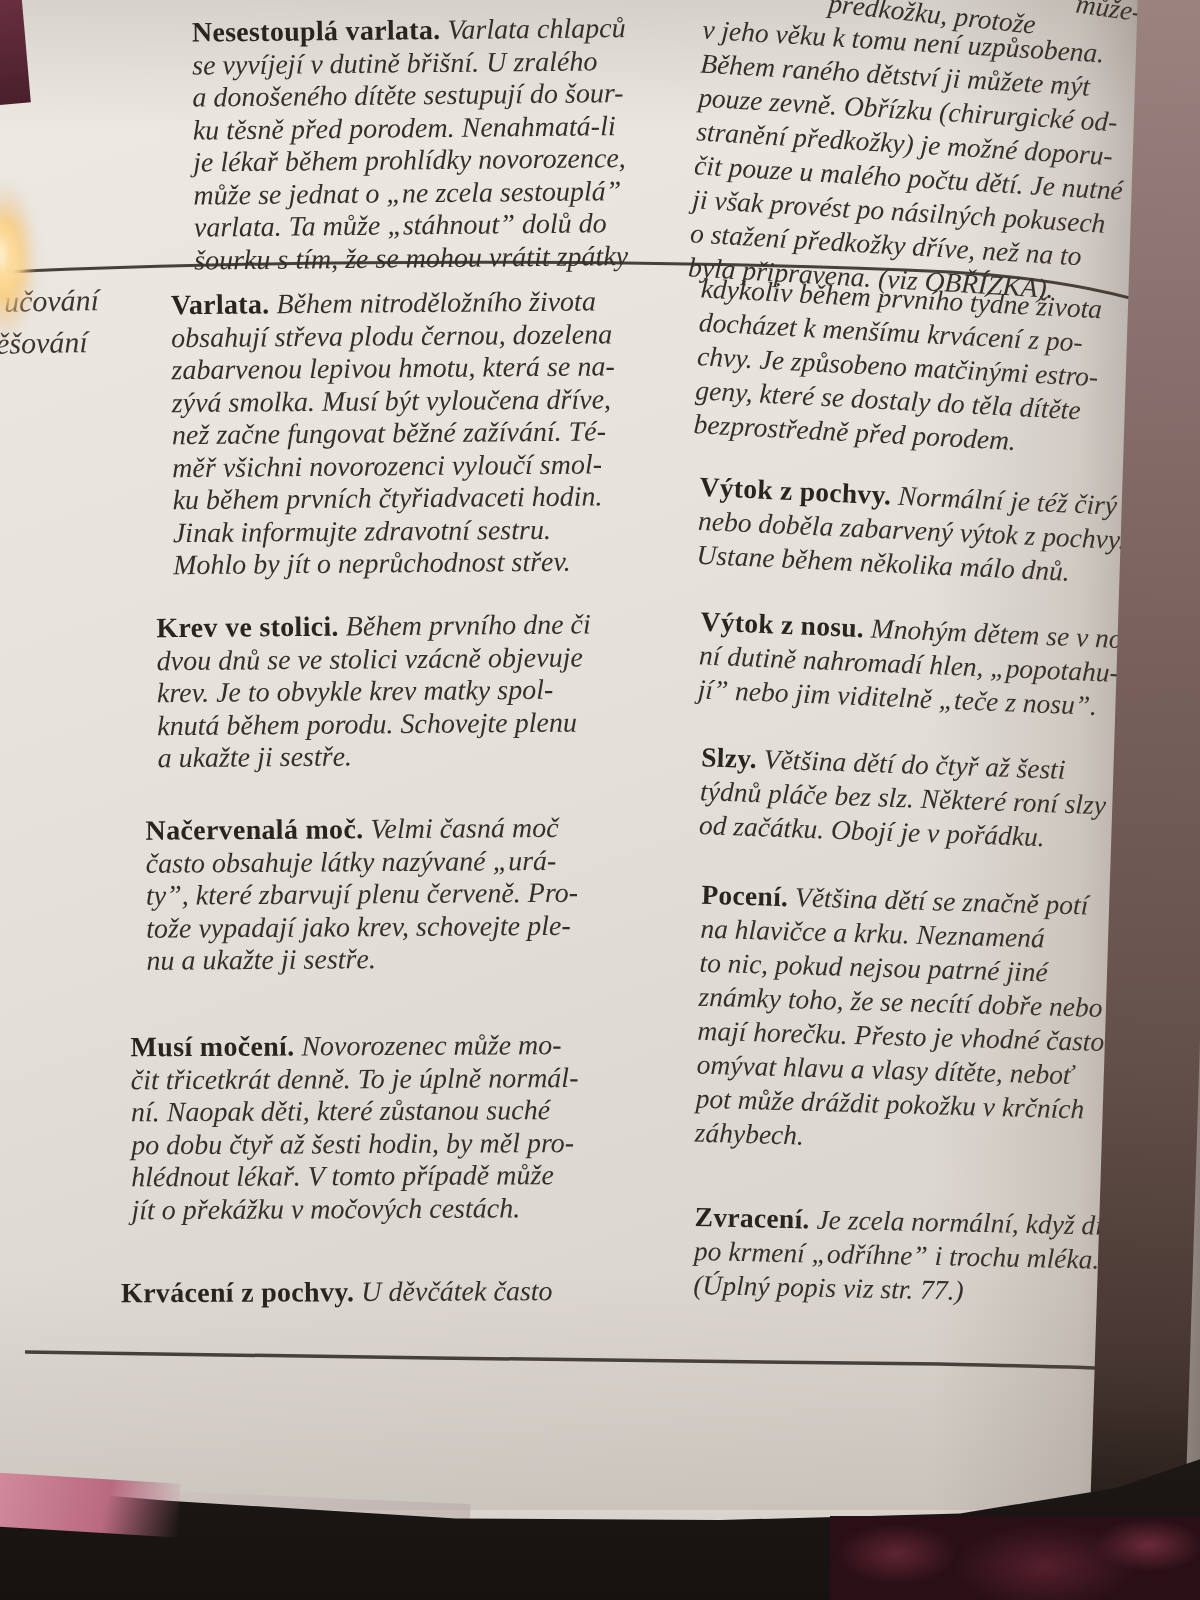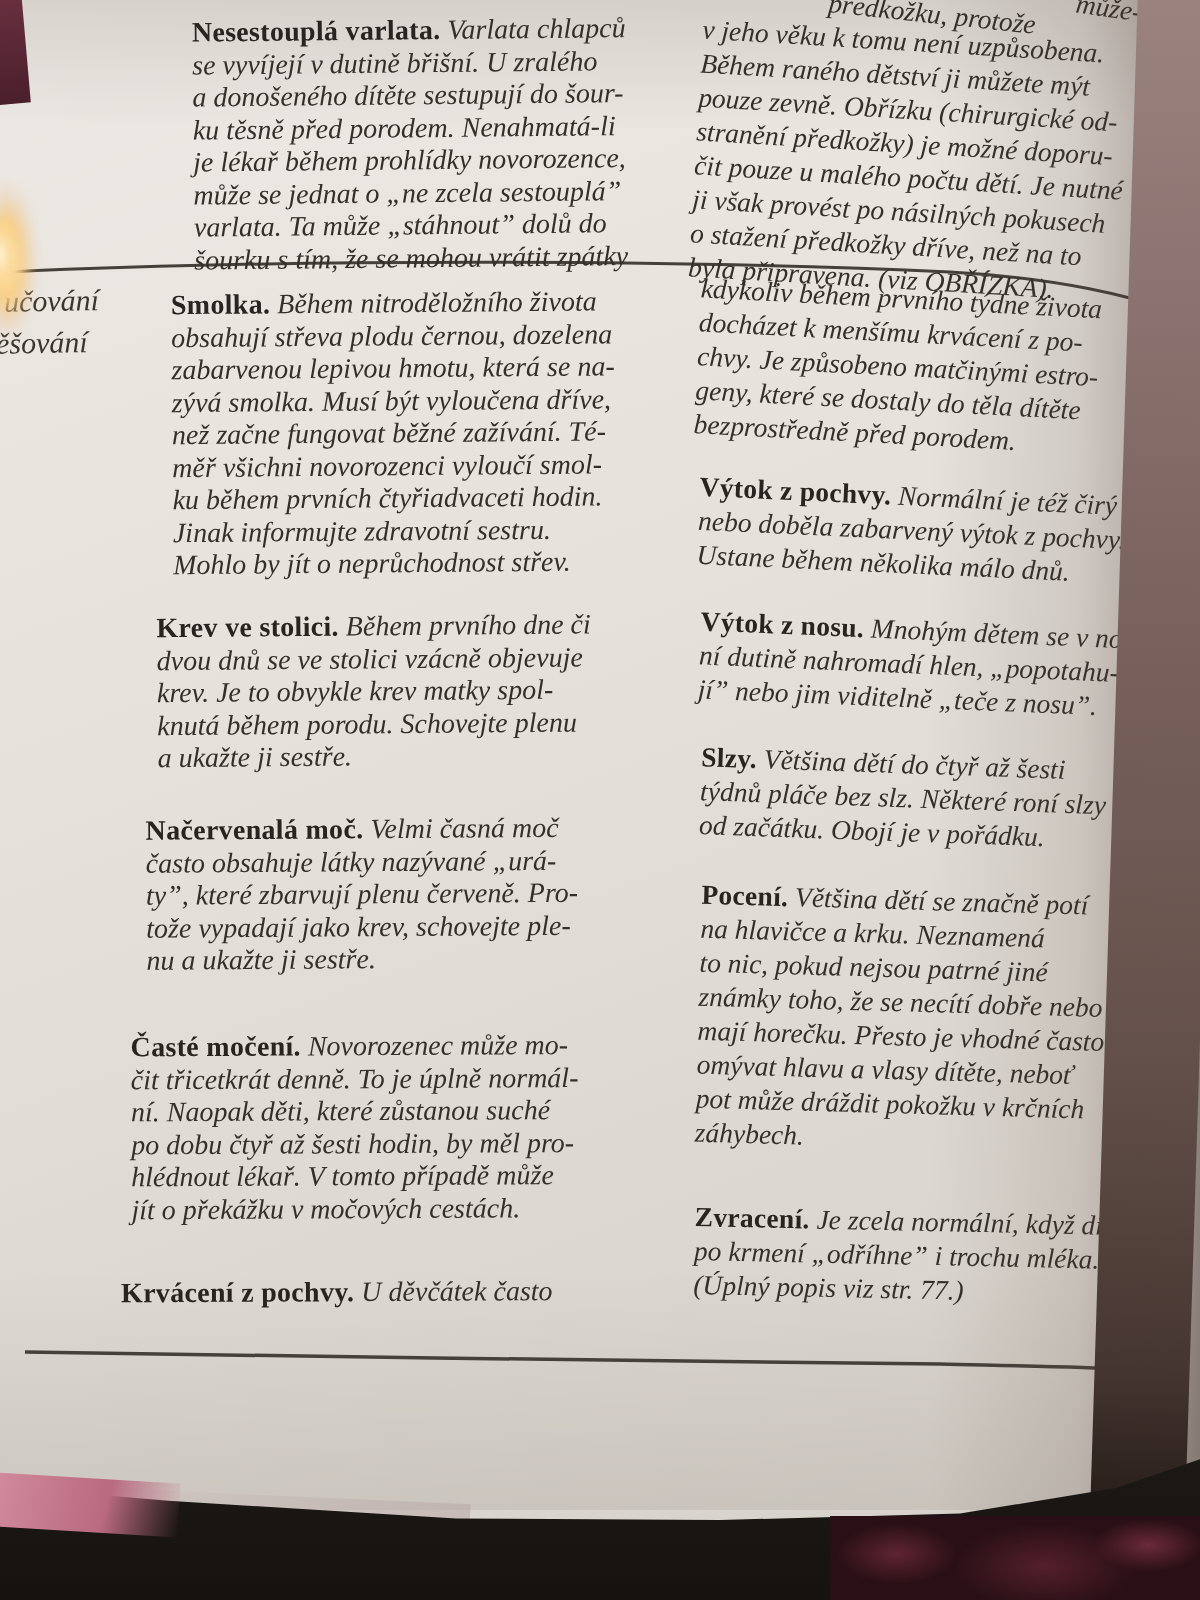--- a/index.html
+++ b/index.html
@@ -75,21 +75,21 @@
   <span class="b">Varlata chlapců
 se vyvíjejí v dutině břišní. U zralého
 a donošeného dítěte sestupují do šour-
 ku těsně před porodem. Nenahmatá-li
 je lékař během prohlídky novorozence,
 může se jednat o „ne zcela sestouplá”
 varlata. Ta může „stáhnout” dolů do
 šourku s tím, že se mohou vrátit zpátky</span>
 </div>
 <div class="par left" style="left:172px;top:287px;width:500px;transform:rotate(-0.5deg);">
-  <span class="h">Smolka.</span>
+  <span class="h">Varlata.</span>
   <span class="b">Během nitroděložního života
 obsahují střeva plodu černou, dozelena
 zabarvenou lepivou hmotu, která se na-
 zývá smolka. Musí být vyloučena dříve,
 než začne fungovat běžné zažívání. Té-
 měř všichni novorozenci vyloučí smol-
 ku během prvních čtyřiadvaceti hodin.
 Jinak informujte zdravotní sestru.
 Mohlo by jít o neprůchodnost střev.</span>
 </div>
@@ -103,21 +103,21 @@
 </div>
 <div class="par left" style="left:146px;top:813px;width:500px;transform:rotate(-0.4deg);">
   <span class="h">Načervenalá moč.</span>
   <span class="b">Velmi časná moč
 často obsahuje látky nazývané „urá-
 ty”, které zbarvují plenu červeně. Pro-
 tože vypadají jako krev, schovejte ple-
 nu a ukažte ji sestře.</span>
 </div>
 <div class="par left" style="left:131px;top:1030px;width:510px;transform:rotate(-0.3deg);">
-  <span class="h">Časté močení.</span>
+  <span class="h">Musí močení.</span>
   <span class="b">Novorozenec může mo-
 čit třicetkrát denně. To je úplně normál-
 ní. Naopak děti, které zůstanou suché
 po dobu čtyř až šesti hodin, by měl pro-
 hlédnout lékař. V tomto případě může
 jít o překážku v močových cestách.</span>
 </div>
 <div class="par left" style="left:121px;top:1276px;width:510px;transform:rotate(-0.3deg);">
   <span class="h">Krvácení z pochvy.</span>
   <span class="b">U děvčátek často</span>

